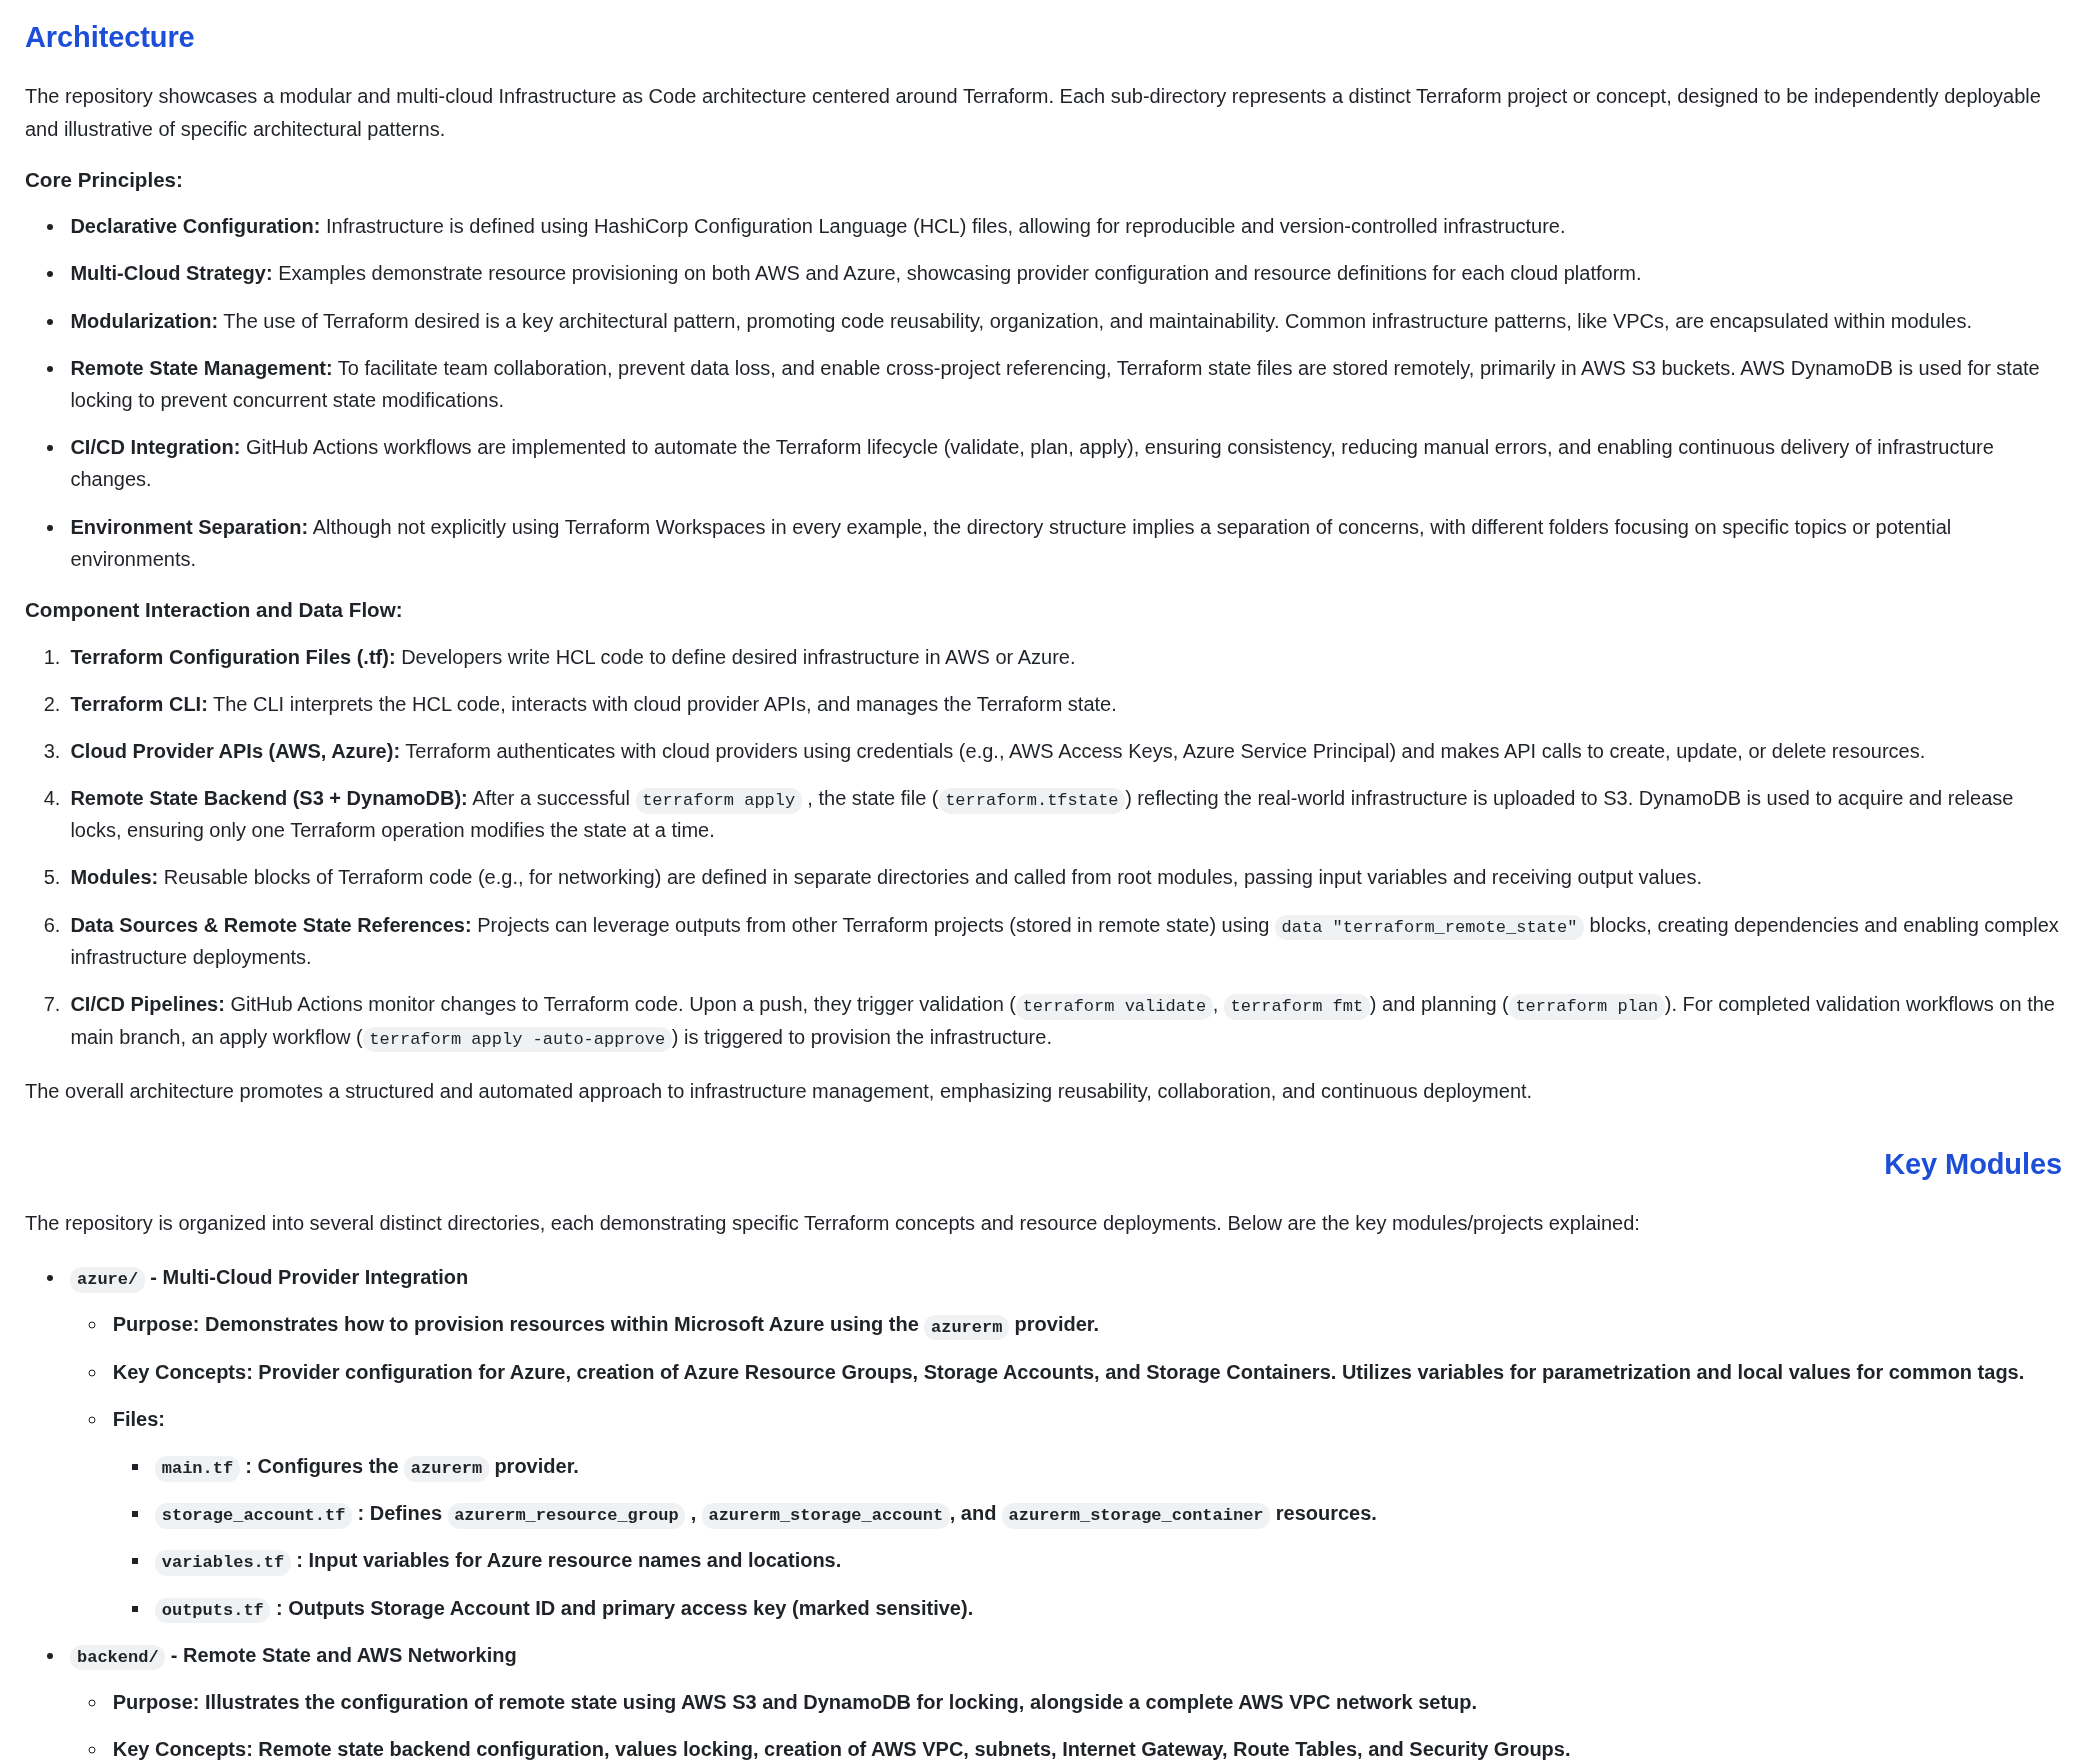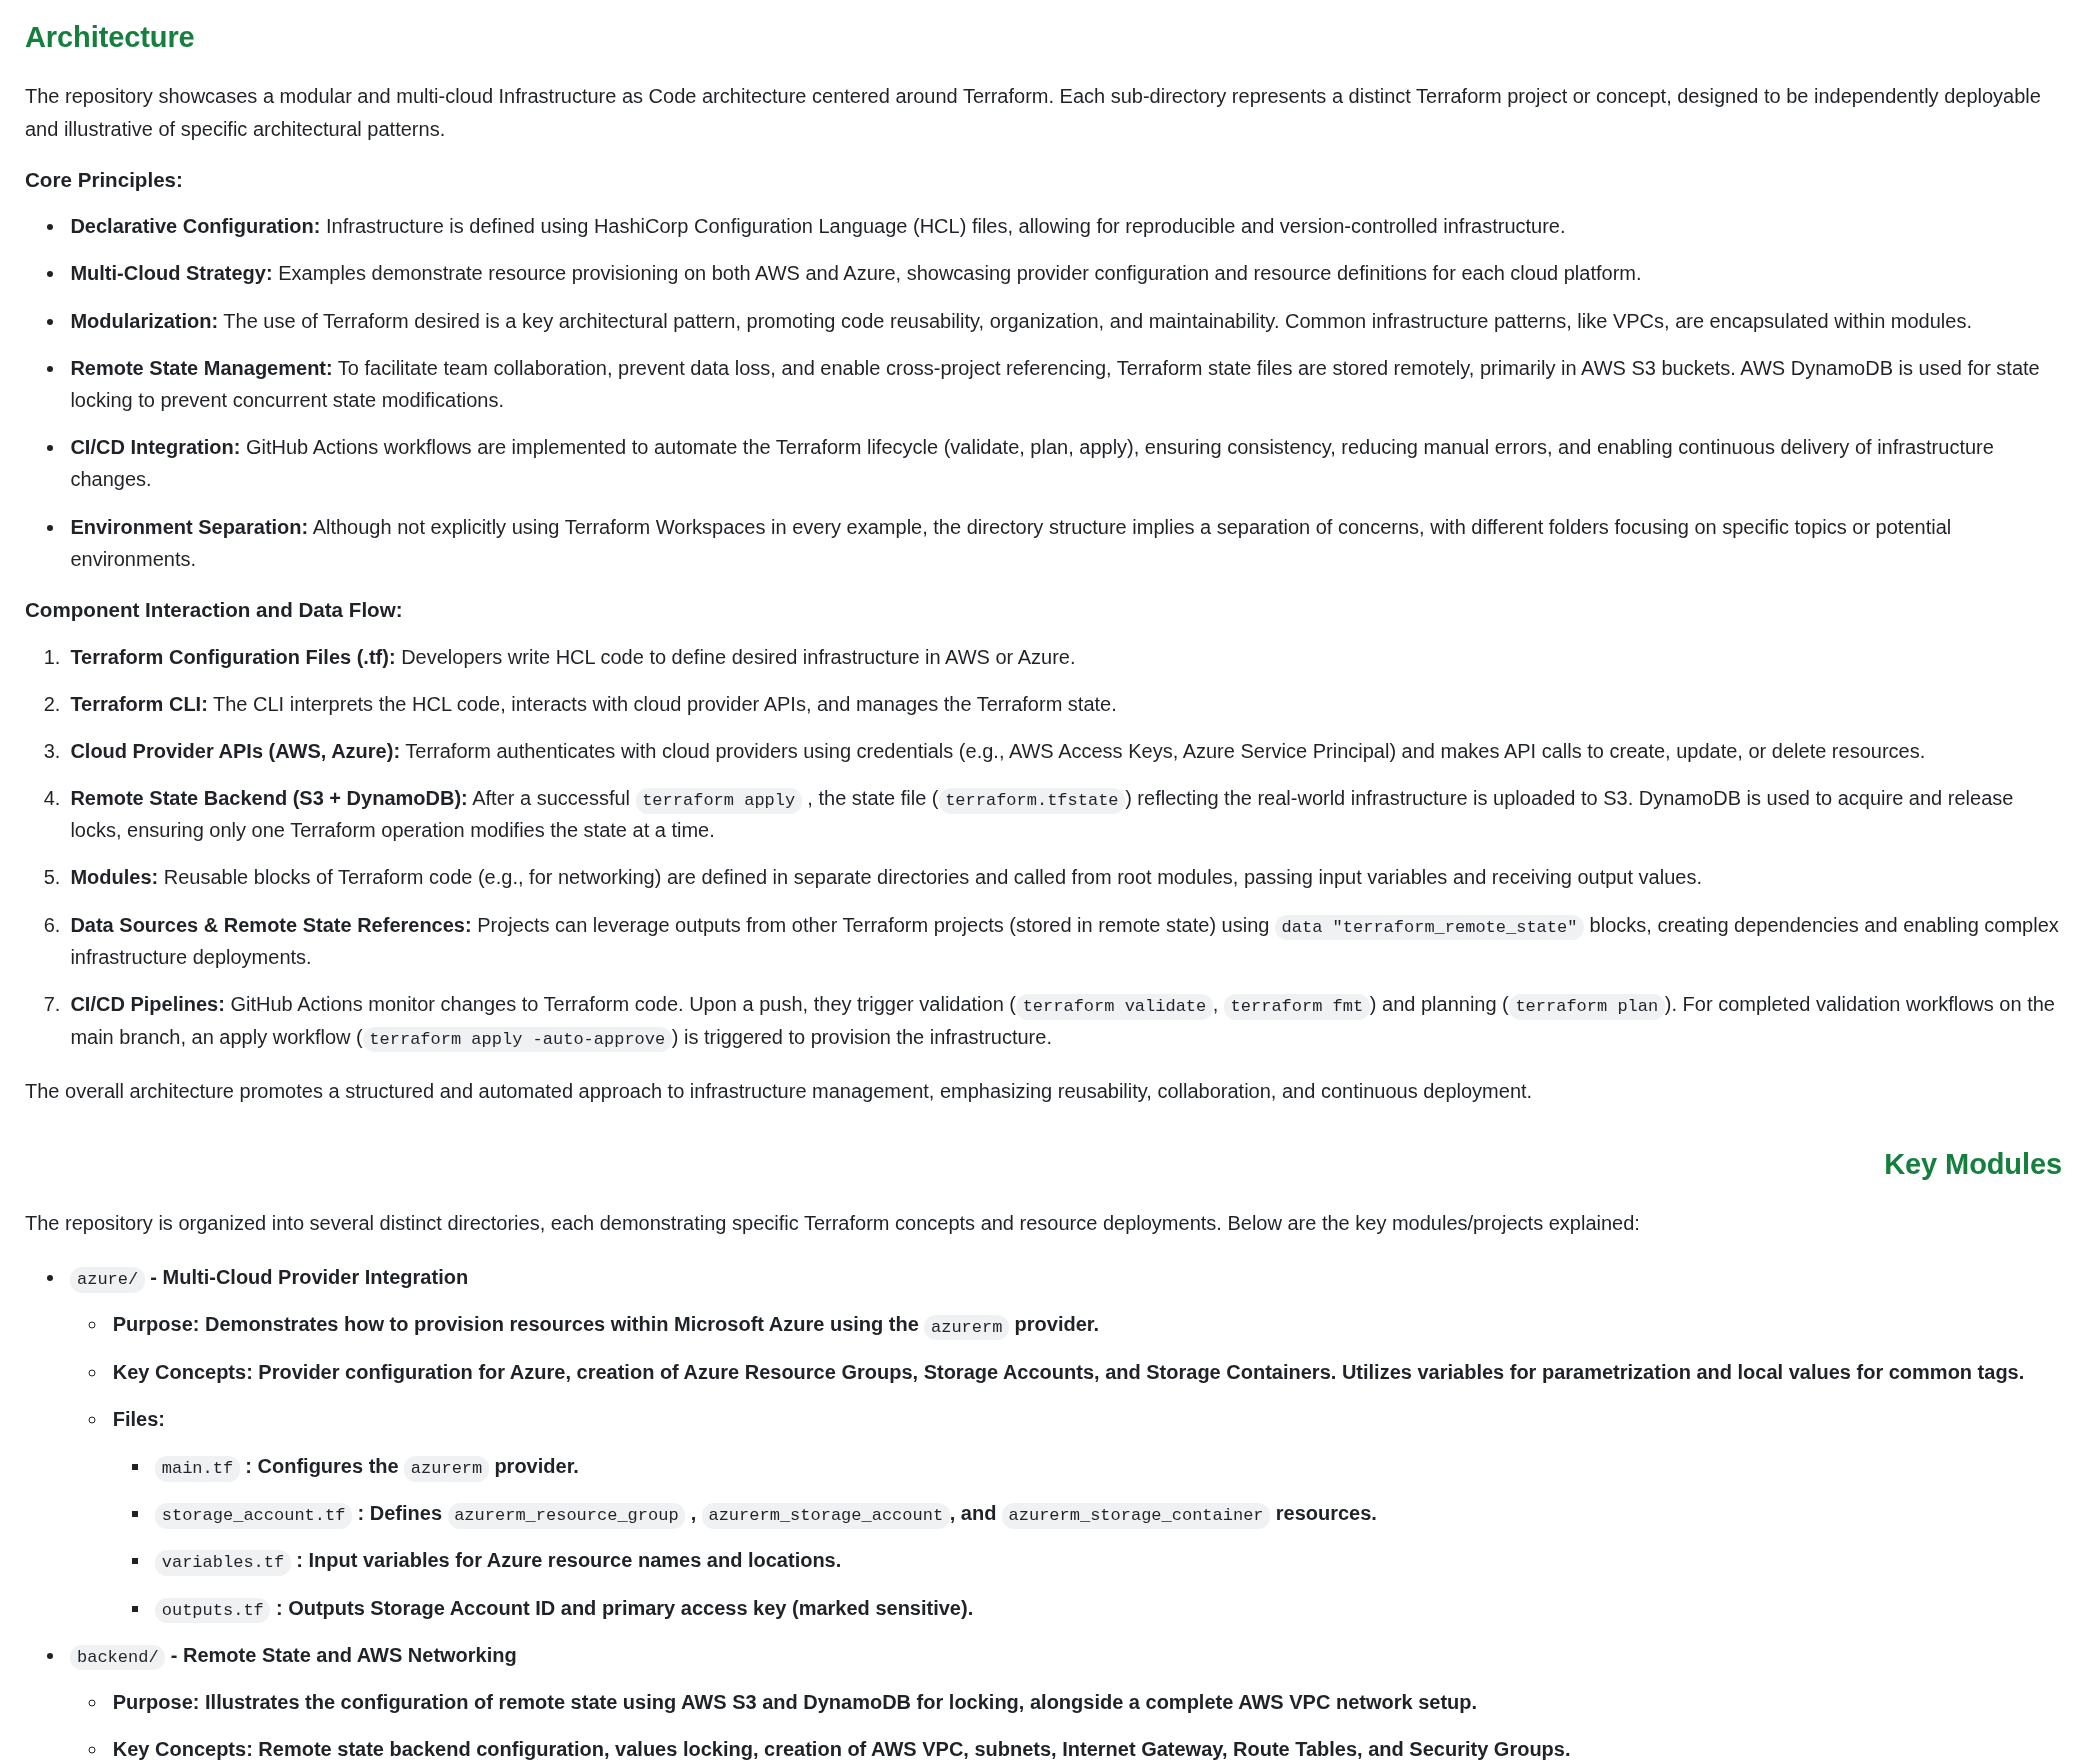--- a/index.html
+++ b/index.html
@@ -17,21 +17,21 @@
   .page {
     padding: 19px 25px 29px 25px;
   }
 
   h1.doc-h1 {
     font-size: 29px;
     line-height: 1.25;
     font-weight: 700;
     margin: 0 0 25px 0;
     letter-spacing: -0.1px;
-    color: #15803d;
+    color: #1d4ed8;
   }
   h1.doc-h1.spaced-top { margin-top: 38px; text-align: right; }
 
   h3.doc-h3 {
     font-size: 20.6px;
     line-height: 1.25;
     font-weight: 700;
     margin: 0 0 17.6px 0;
     color: #1f2328;
   }
@@ -74,21 +74,21 @@
     font-family: "Liberation Mono", "DejaVu Sans Mono", monospace;
     background-color: #eff1f3;
     border-radius: 12px;
     padding: 2.9px 6.6px 3.7px 6.6px;
     font-size: 17px;
     white-space: pre;
     color: #1f2328;
   }
 
   .mod-title { font-size: 20px; font-weight: 700; }
-  .mod-title code.c { font-weight: 400; }
+  .mod-title code.c { font-weight: 700; }
 </style>
 </head>
 <body>
 
 <div class="page">
 
   <h1 class="doc-h1">Architecture</h1>
 
   <p class="doc-p">The repository showcases a modular and multi-cloud Infrastructure as Code architecture centered around Terraform. Each sub-directory represents a distinct Terraform project or concept, designed to be independently deployable and illustrative of specific architectural patterns.</p>
 

